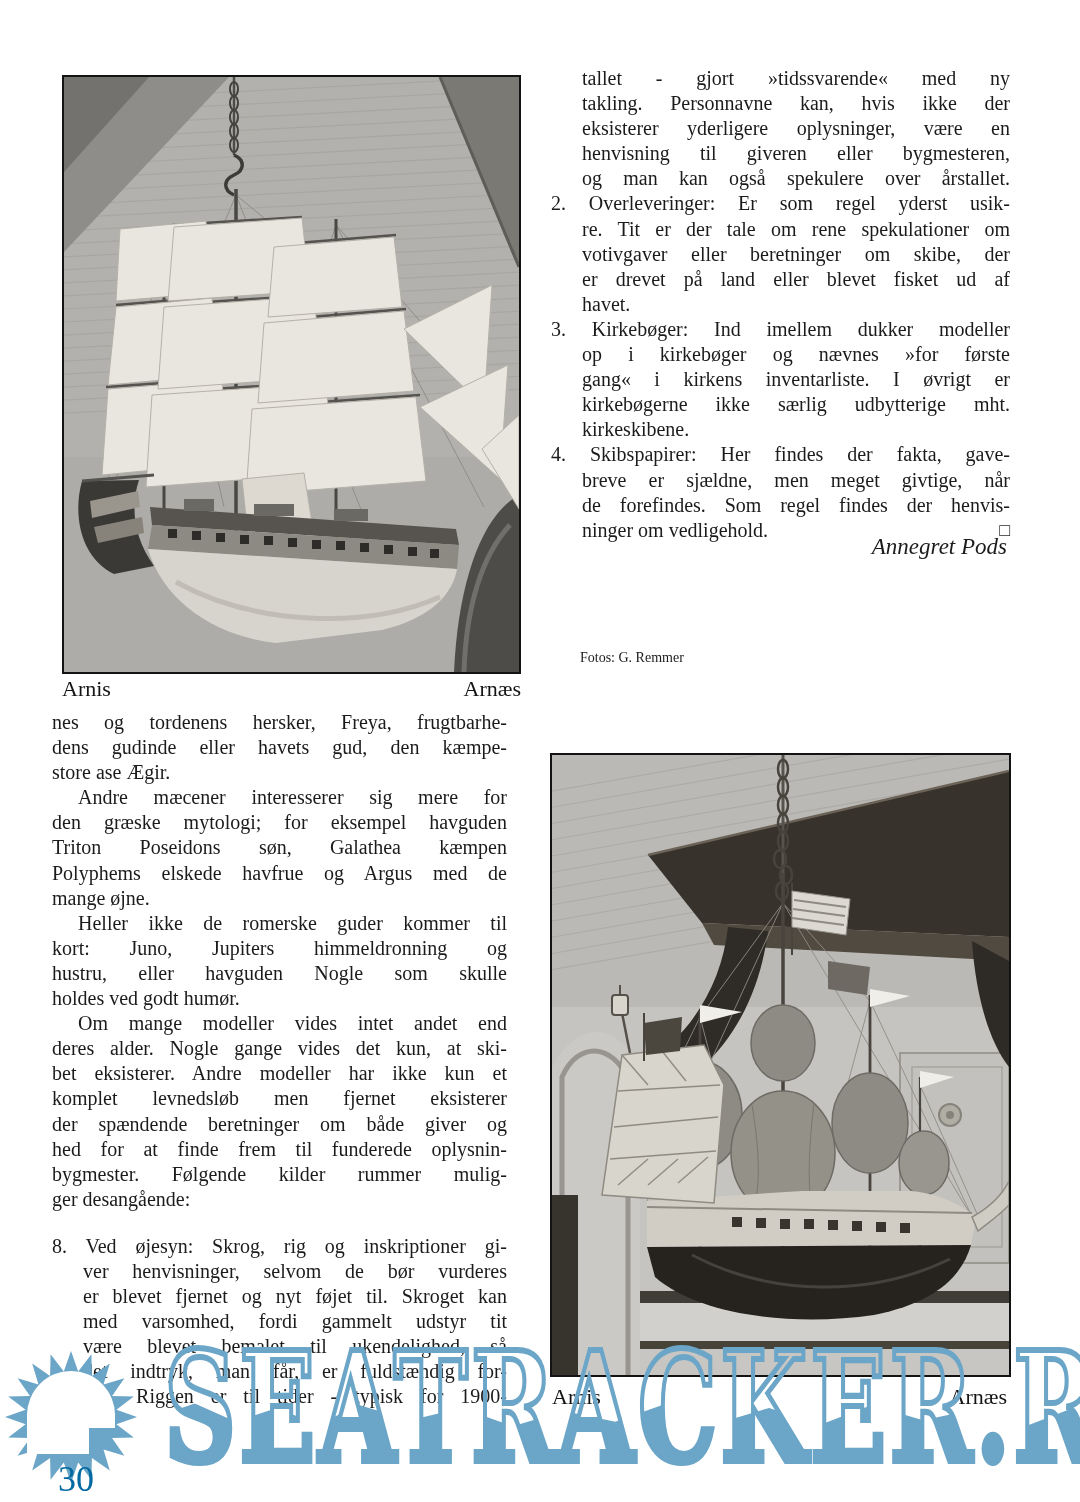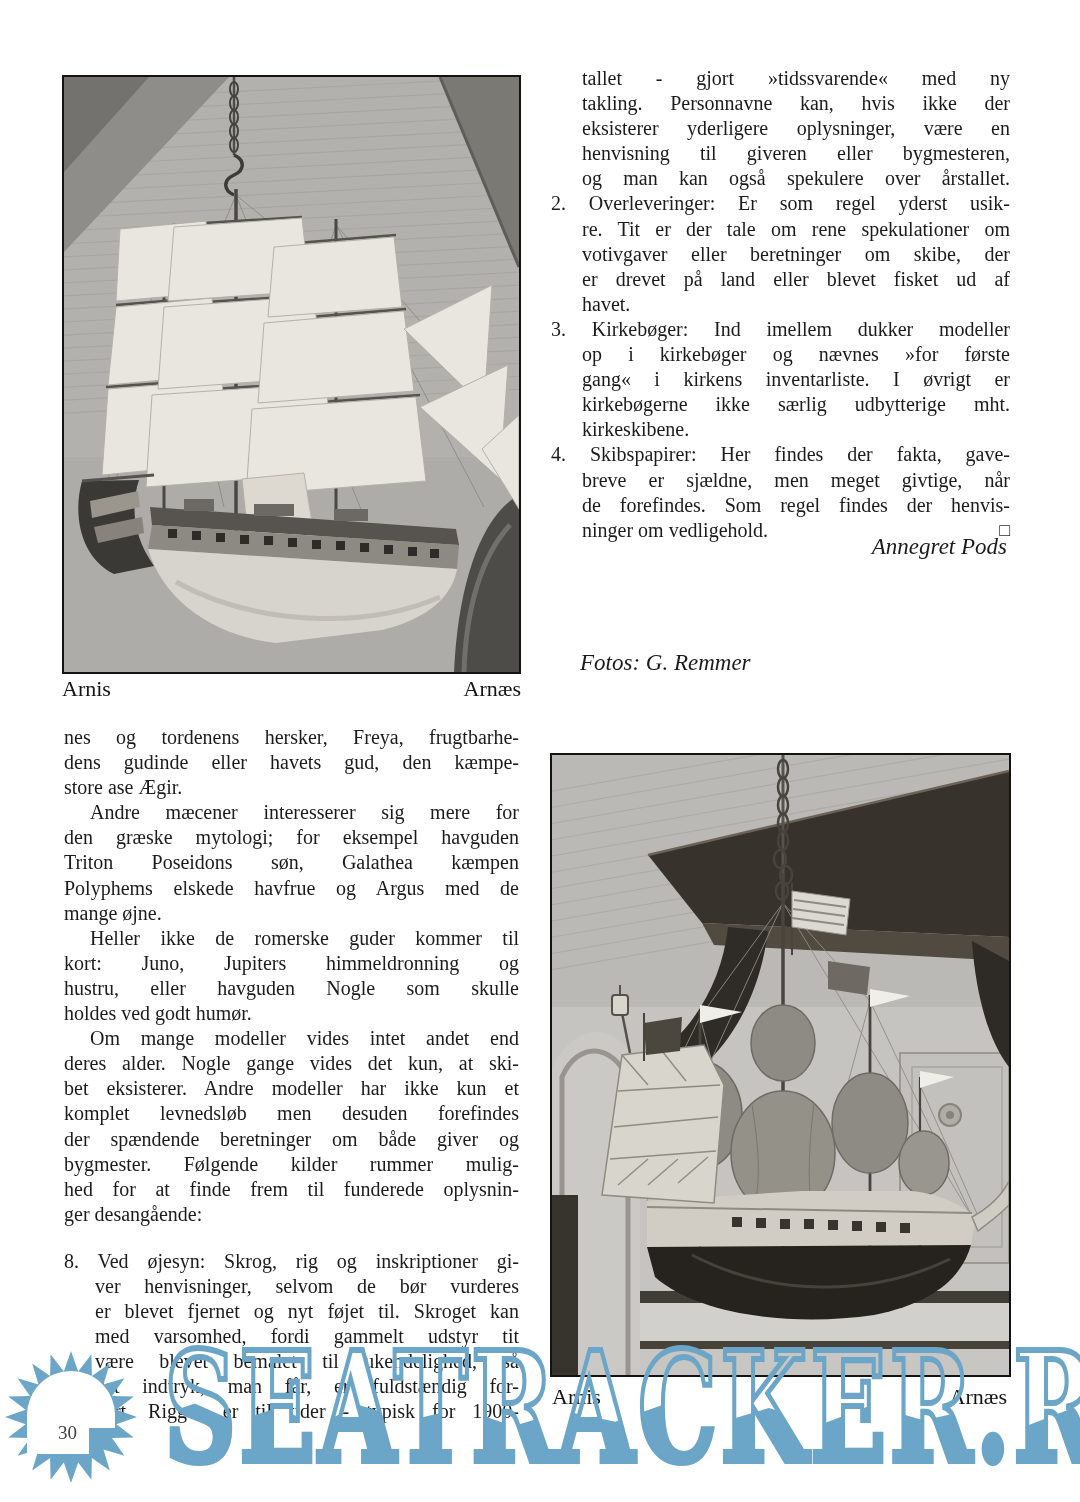--- a/index.html
+++ b/index.html
@@ -8,34 +8,34 @@
   figure{margin:0;}
   .photo{position:absolute;border:2px solid #131313;overflow:hidden;background:#b3b1ad;}
   .photo1{left:62px;top:75px;width:455px;height:595px;}
   .photo2{left:550px;top:753px;width:457px;height:620px;}
   .photo svg{display:block;}
   .caption{position:absolute;display:flex;justify-content:space-between;font-size:22px;color:#141414;align-items:flex-end;}
   .caption1{left:62px;top:676px;width:459px;}
   .caption2{left:552px;top:1384px;width:455px;}
   .col{position:absolute;font-size:20px;z-index:1;}
   .colright{left:551px;top:66px;width:459px;}
-  .colleft{left:64px;top:710px;width:455px;margin-top:15px;}
+  .colleft{left:52px;top:710px;width:455px;}
   .ln{height:25.1px;line-height:25.1px;text-align:justify;text-align-last:justify;overflow:hidden;}
   .ln.L{text-align-last:left;}
   .ln.h{padding-left:31px;}
   .ln.in{text-indent:26px;}
   .ln.gap{height:22px;}
   .endline{display:flex;justify-content:space-between;height:25.1px;line-height:25.1px;padding-left:31px;}
   .endmark{font-size:18px;color:#2a2a2a;}
   .author{position:absolute;left:551px;top:534px;width:456px;text-align:right;
           font-style:italic;font-size:23px;z-index:1;}
-  .credit{position:absolute;left:580px;top:650px;font-style:italic;font-size:23px;z-index:1;}
+  .credit{position:absolute;left:580px;top:650px;font-size:14px;z-index:1;}
   .wm-group{position:absolute;left:0;top:0;width:1080px;height:1502px;z-index:6;pointer-events:none;}
   .sun{position:absolute;left:3px;top:1349px;}
-  .pagenum{position:absolute;left:58px;top:1422px;font-size:19px;color:#404040;z-index:7;}
+  .pagenum{position:absolute;left:58px;top:1458px;font-size:36px;color:#0369a1;z-index:7;}
   .wm{position:absolute;left:164px;top:1332px;font-family:"DejaVu Serif",serif;font-weight:bold;
       font-size:100px;line-height:100px;letter-spacing:3px;transform:scaleY(1.52);
       transform-origin:top left;white-space:nowrap;}
   .wm span{position:absolute;left:0;top:0;white-space:nowrap;}
   .wm-outline{color:transparent;-webkit-text-stroke:4px #6ba5c7;}
   .wm-solid{color:#6ba5c7;
       clip-path:polygon(0 54%,3% 47%,7% 59%,11% 50%,15% 61%,19% 48%,24% 58%,29% 50%,34% 62%,
       39% 52%,44% 59%,49% 47%,54% 60%,59% 50%,64% 61%,69% 48%,74% 58%,79% 51%,84% 62%,
       89% 49%,94% 59%,100% 52%,100% 100%,0 100%);}
 </style>
@@ -174,24 +174,24 @@
         <div class="ln">Triton Poseidons søn, Galathea kæmpen</div>
         <div class="ln">Polyphems elskede havfrue og Argus med de</div>
         <div class="ln L">mange øjne.</div>
         <div class="ln in">Heller ikke de romerske guder kommer til</div>
         <div class="ln">kort: Juno, Jupiters himmeldronning og</div>
         <div class="ln">hustru, eller havguden Nogle som skulle</div>
         <div class="ln L">holdes ved godt humør.</div>
         <div class="ln in">Om mange modeller vides intet andet end</div>
         <div class="ln">deres alder. Nogle gange vides det kun, at ski-</div>
         <div class="ln">bet eksisterer. Andre modeller har ikke kun et</div>
-        <div class="ln">komplet levnedsløb men desuden forefindes</div>
+        <div class="ln">komplet levnedsløb men fjernet eksisterer</div>
         <div class="ln">der spændende beretninger om både giver og</div>
+        <div class="ln">hed for at finde frem til funderede oplysnin-</div>
         <div class="ln">bygmester. Følgende kilder rummer mulig-</div>
-        <div class="ln">hed for at finde frem til funderede oplysnin-</div>
         <div class="ln L">ger desangående:</div>
         <div class="ln gap"></div>
         <div class="ln">8. Ved øjesyn: Skrog, rig og inskriptioner gi-</div>
         <div class="ln h">ver henvisninger, selvom de bør vurderes</div>
         <div class="ln h">er blevet fjernet og nyt føjet til. Skroget kan</div>
         <div class="ln h">med varsomhed, fordi gammelt udstyr tit</div>
         <div class="ln h">være blevet bemalet til ukendelighed, så</div>
         <div class="ln h">det indtryk, man får, er fuldstændig for-</div>
         <div class="ln h">kert. Riggen er til tider - typisk for 1900-</div>
       </div>

